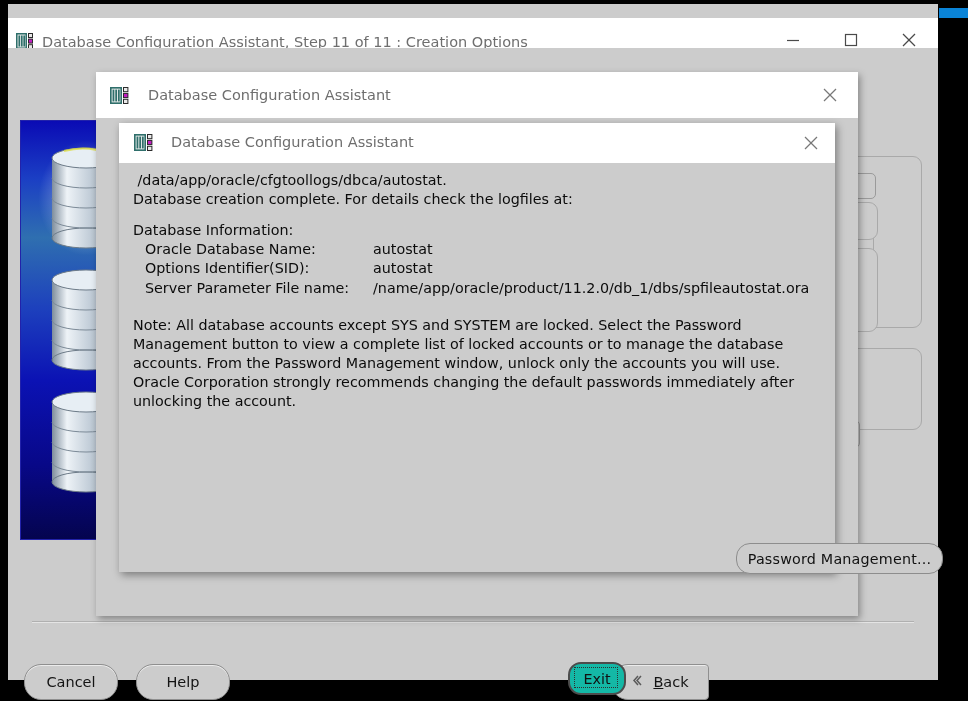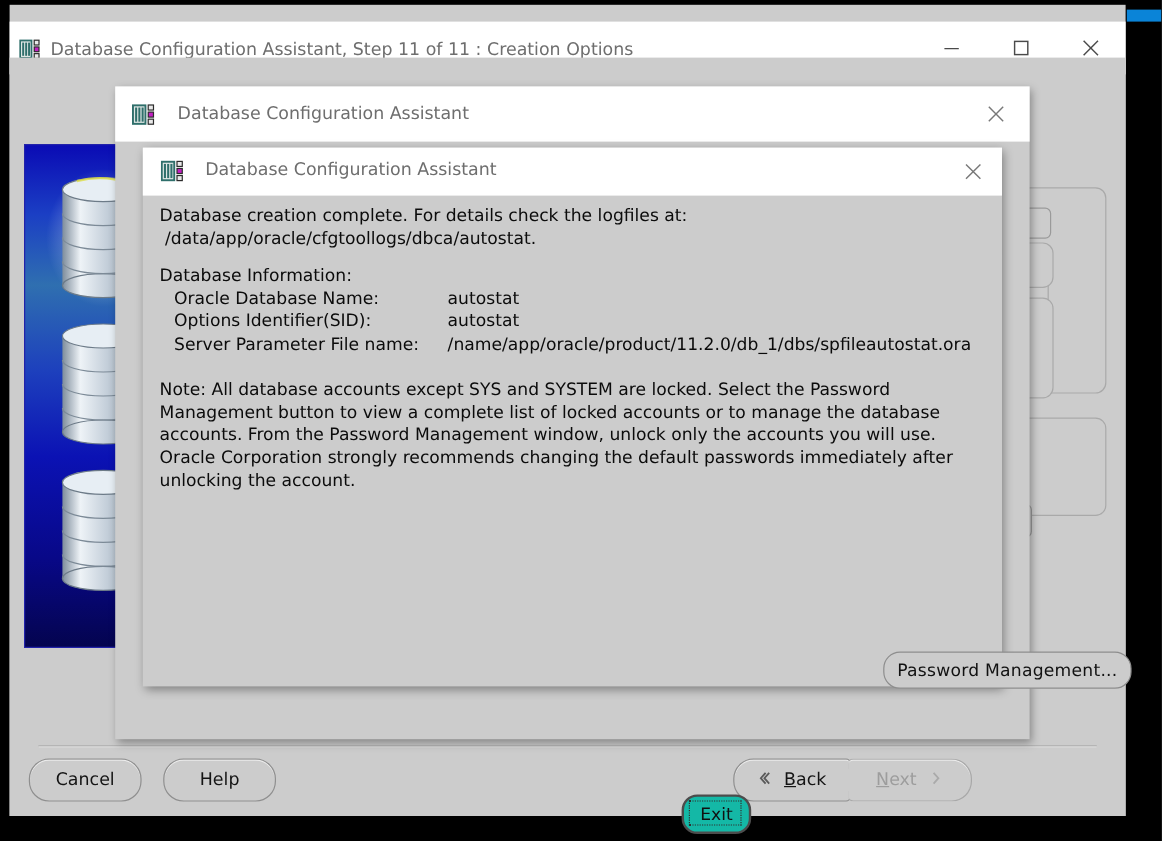--- a/index.html
+++ b/index.html
@@ -35,21 +35,21 @@
   
   .gp{position:absolute;border:1px solid #a9a9a9;border-radius:9px;background:#cccccc;}
   .plainbtn{position:absolute;border:1px solid #9a9a9a;border-radius:5px;background:#cccccc;
             font-size:13.5px;color:#8a8a8a;display:flex;align-items:center;justify-content:center;}
   .bluebox{position:absolute;background:#1414dc;border:1px solid #ffffff;border-radius:2px;}
 
   
   .hr{position:absolute;left:24px;width:882px;height:1px;background:#b0b0b0;border-bottom:1px solid #e4e4e4;}
   .wbtn2{position:absolute;height:34px;border:1px solid #8f8f8f;border-radius:17px;background:#cccccc;
          display:flex;align-items:center;justify-content:center;gap:9px;
-         font-size:14.5px;color:#141414;box-shadow:0 1px 0 rgba(255,255,255,.6) inset;}
+         font-size:14.5px;color:#141414;box-shadow:0 1px 0 rgba(255,255,255,.6) inset;margin-top:32px;}
   .wbtn2.disabled{color:#9d9d9d;border-color:#a8a8a8;}
   .wbtn2 u{text-decoration:underline;}
   .pairL{border-top-right-radius:4px;border-bottom-right-radius:4px;}
   .pairR{border-top-left-radius:4px;border-bottom-left-radius:4px;border-left:none;}
 
   
   #dlg1{position:absolute;left:96px;top:72px;width:762px;height:544px;background:#cccccc;
         box-shadow:2px 3px 7px rgba(0,0,0,.35);}
   #dlg1 .dtitle{position:absolute;left:0;top:0;width:762px;height:46px;background:#ffffff;}
   #dlg1 .dtitle .t{position:absolute;left:52px;top:15px;font-size:14.5px;color:#6e6e6e;}
@@ -200,28 +200,20 @@
       <div class="wbtn2 pairL" style="left:603px;top:584px;width:96px;">
         <span>
           <svg width="13" height="13" viewBox="0 0 13 13">
             <polyline points="7,2 3,6.5 7,11" fill="none" stroke="#5a5a5a" stroke-width="1.5"></polyline>
             <polyline points="10,2 6,6.5 10,11" fill="none" stroke="#5a5a5a" stroke-width="1.5"></polyline>
           </svg>
         </span>
         <span><u>B</u><span>ack</span></span>
       </div>
 
-      <div class="wbtn2 pairR disabled" style="left:699px;top:584px;width:102px;">
-        <span><u>N</u><span>ext</span></span>
-        <span>
-          <svg width="13" height="13" viewBox="0 0 13 13">
-            <polyline points="5,2 9,6.5 5,11" fill="none" stroke="#aaaaaa" stroke-width="1.5"></polyline>
-          </svg>
-        </span>
-      </div>
 
     </div>
   </div>
 
   <div id="dlg1">
     <div class="dtitle">
       <span class="dicon">
         <svg width="20" height="19" viewBox="0 0 20 19">
           <rect x="0" y="1" width="12" height="17" fill="#2f6f6b"></rect>
           <rect x="1.6" y="2.6" width="8.8" height="13.8" fill="#dfe6e4"></rect>
@@ -266,22 +258,22 @@
       <span class="t">Database Configuration Assistant</span>
       <div class="dclose">
         <svg width="17" height="17" viewBox="0 0 17 17">
           <line x1="2.5" y1="2.5" x2="14.5" y2="14.5" stroke="#787878" stroke-width="1.2"></line>
           <line x1="14.5" y1="2.5" x2="2.5" y2="14.5" stroke="#787878" stroke-width="1.2"></line>
         </svg>
       </div>
     </div>
 
     <div class="msgarea">
+      <div class="msg"> /data/app/oracle/cfgtoollogs/dbca/autostat.</div>
       <div class="msg">Database creation complete. For details check the logfiles at:</div>
-      <div class="msg"> /data/app/oracle/cfgtoollogs/dbca/autostat.</div>
       <div style="height:12px"></div>
       <div class="msg">Database Information:</div>
       <div class="info-tbl">
         <div>
           <span class="k">Oracle Database Name:</span>
           <span class="v">autostat</span>
         </div>
         <div>
           <span class="k">Options Identifier(SID):</span>
           <span class="v">autostat</span>

